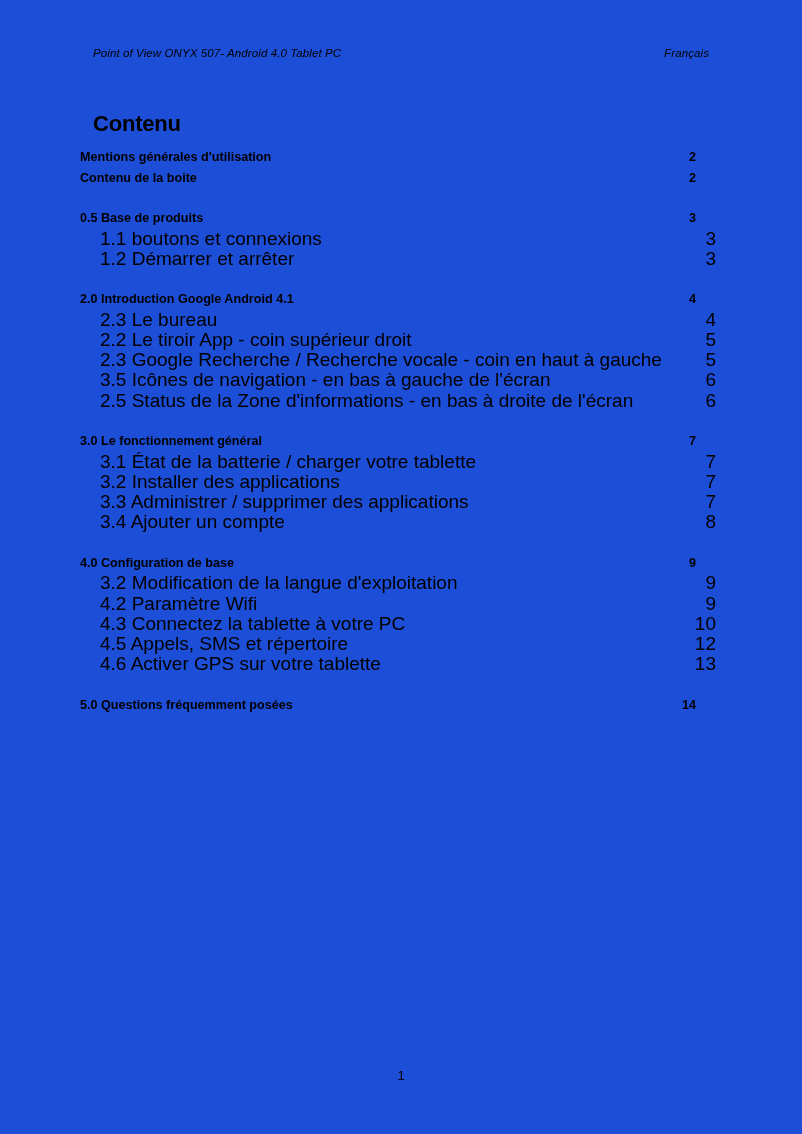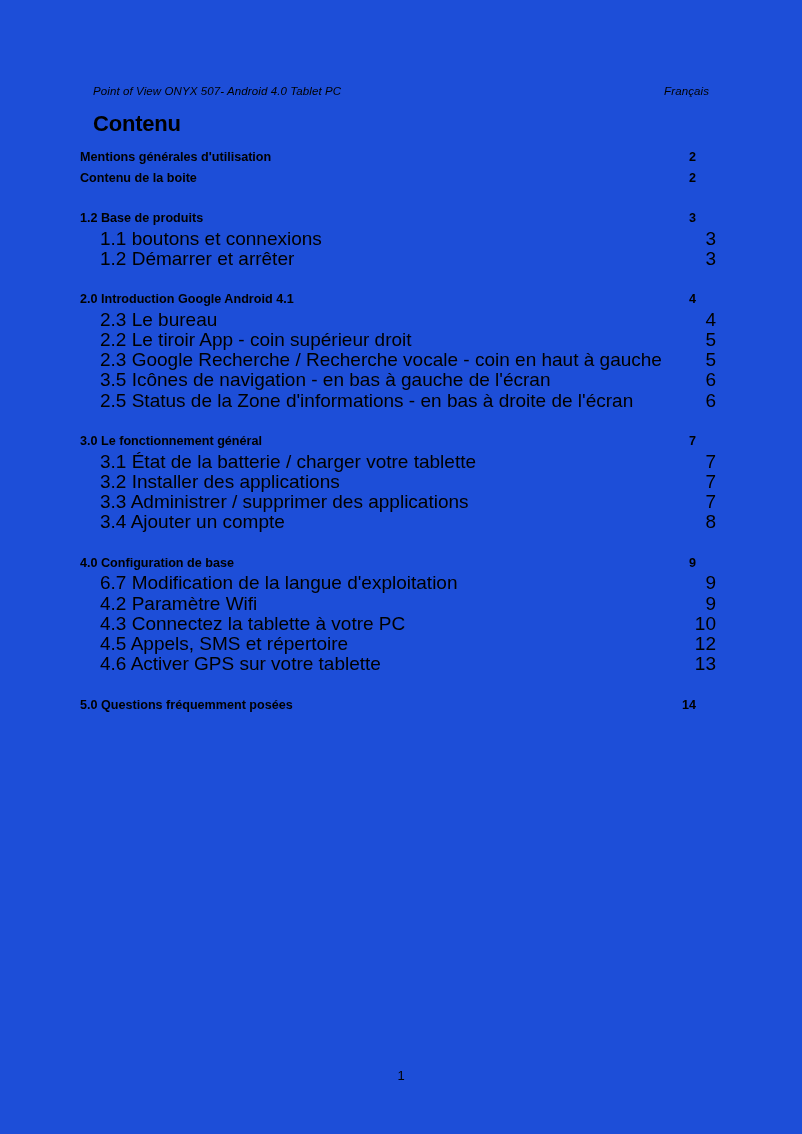--- a/index.html
+++ b/index.html
@@ -32,21 +32,20 @@
     justify-content: space-between;
     align-items: baseline;
     font-style: italic;
     font-size: 11.5px;
     line-height: 14px;
     letter-spacing: 0.1px;
   }
   .doc-header .lang {
     font-style: italic;
     font-size: 11.5px;
-    margin-top: 38px;
   }
 
   
   .page-title {
     position: absolute;
     left: 93px;
     top: 96px;
     font-size: 22px;
     font-weight: bold;
     letter-spacing: -0.2px;
@@ -168,21 +167,21 @@
           <span class="toc-page">2</span>
         </div>
         <div class="toc-row lvl1">
           <span class="toc-label gap">Contenu de la boite</span>
           <span class="toc-dots"></span>
           <span class="toc-page">2</span>
         </div>
       </div>
       <div class="toc-group">
         <div class="toc-row lvl1">
-          <span class="toc-label gap">1.2 Base de produits</span>
+          <span class="toc-label gap">0.5 Base de produits</span>
           <span class="toc-dots"></span>
           <span class="toc-page">3</span>
         </div>
         <div class="toc-row lvl2">
           <span class="toc-label">1.1 boutons et connexions</span>
           <span class="toc-dots"></span>
           <span class="toc-page">3</span>
         </div>
         <div class="toc-row lvl2">
           <span class="toc-label gap">1.2 Démarrer et arrêter</span>
@@ -249,21 +248,21 @@
           <span class="toc-page">8</span>
         </div>
       </div>
       <div class="toc-group">
         <div class="toc-row lvl1">
           <span class="toc-label">4.0 Configuration de base</span>
           <span class="toc-dots"></span>
           <span class="toc-page">9</span>
         </div>
         <div class="toc-row lvl2">
-          <span class="toc-label gap">6.7 Modification de la langue d'exploitation</span>
+          <span class="toc-label gap">3.2 Modification de la langue d'exploitation</span>
           <span class="toc-dots"></span>
           <span class="toc-page">9</span>
         </div>
         <div class="toc-row lvl2">
           <span class="toc-label gap">4.2 Paramètre Wifi</span>
           <span class="toc-dots"></span>
           <span class="toc-page">9</span>
         </div>
         <div class="toc-row lvl2">
           <span class="toc-label gap">4.3 Connectez la tablette à votre PC</span>

